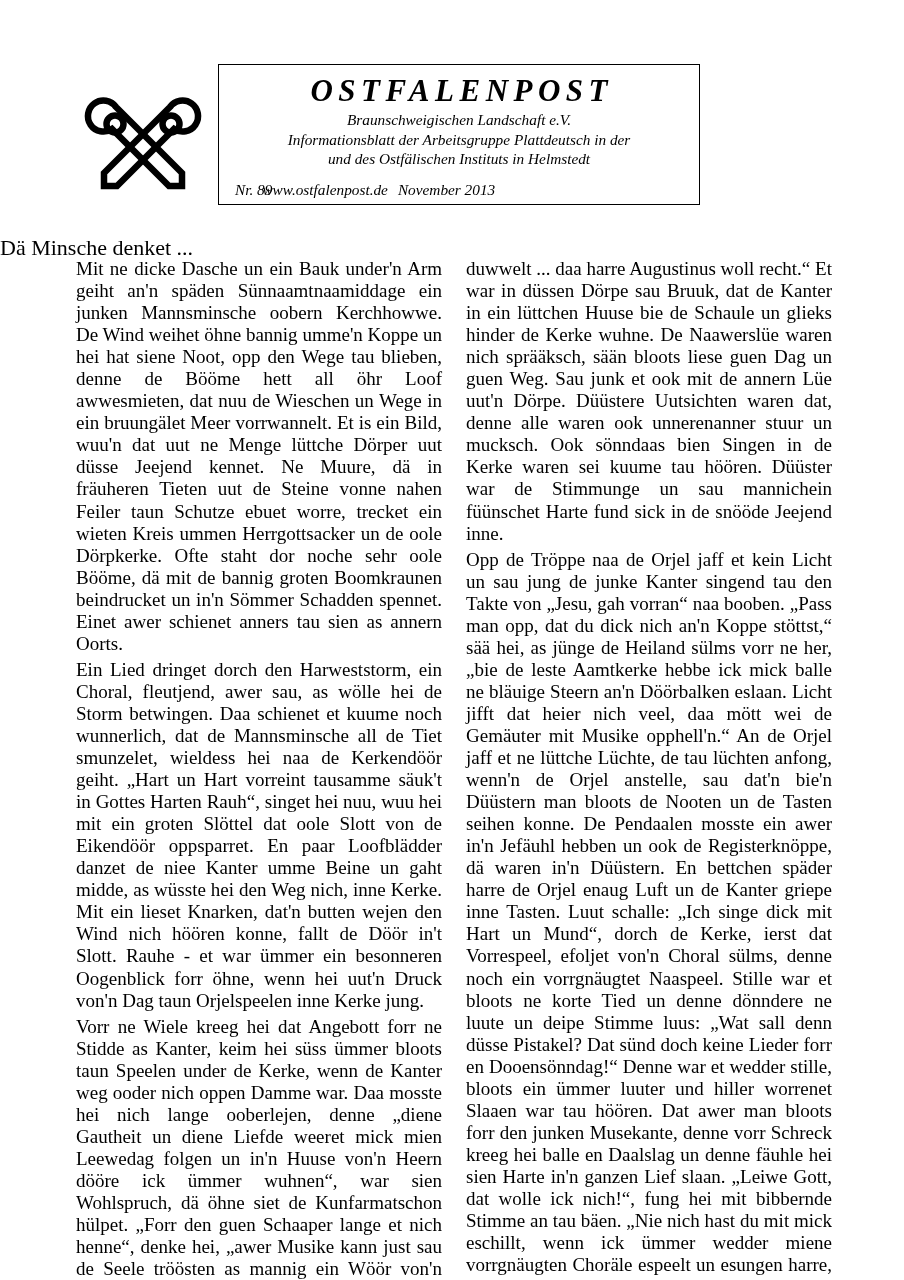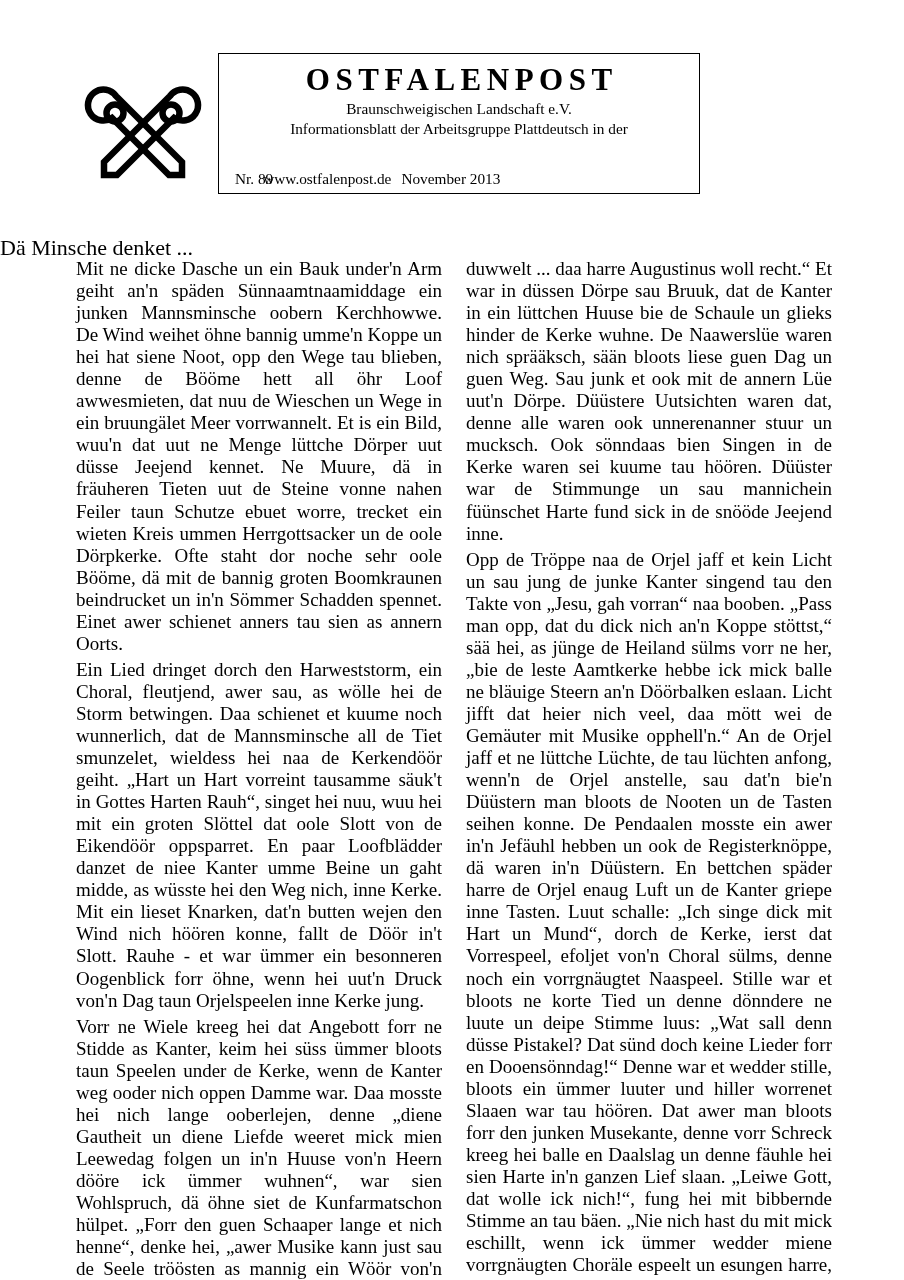--- a/index.html
+++ b/index.html
@@ -20,23 +20,24 @@
     position: relative;
     width: 904px;
     height: 1280px;
     box-sizing: border-box;
   }
 
   
   .masthead {
     position: absolute;
     left: 0;
-    top: 40px;
+    top: 51px;
     width: 828px;
     height: 165px;
+    font-style: italic;
   }
 
   .masthead-box {
     position: absolute;
     left: 218px;
     top: 13px;
     width: 482px;
     height: 141px;
     border: 1.6px solid #000;
     box-sizing: border-box;
@@ -158,20 +159,21 @@
         <circle cx="33" cy="33" r="8.5" fill="none" stroke="#000" stroke-width="6.5"></circle>
         <circle cx="89" cy="33" r="8.5" fill="none" stroke="#000" stroke-width="6.5"></circle>
       </svg>
     </div>
 
     <div class="masthead-box">
       <div class="paper-title">OSTFALENPOST</div>
       <div class="paper-subtitle">
         <div>Braunschweigischen Landschaft e.V.</div>
         <div>Informationsblatt der Arbeitsgruppe Plattdeutsch in der</div>
+        <div>und des Ostfälischen Instituts in Helmstedt</div>
       </div>
       <div class="masthead-meta">
         <span class="issue">Nr. 89</span>
         <span class="url">www.ostfalenpost.de</span>
         <span class="date">November 2013</span>
       </div>
     </div>
 
   </div>
 

